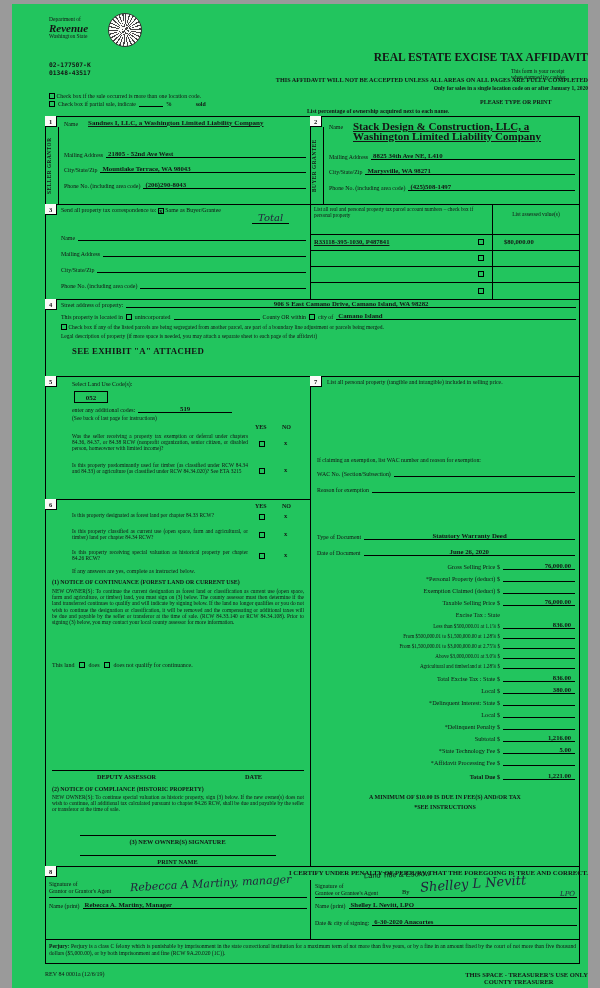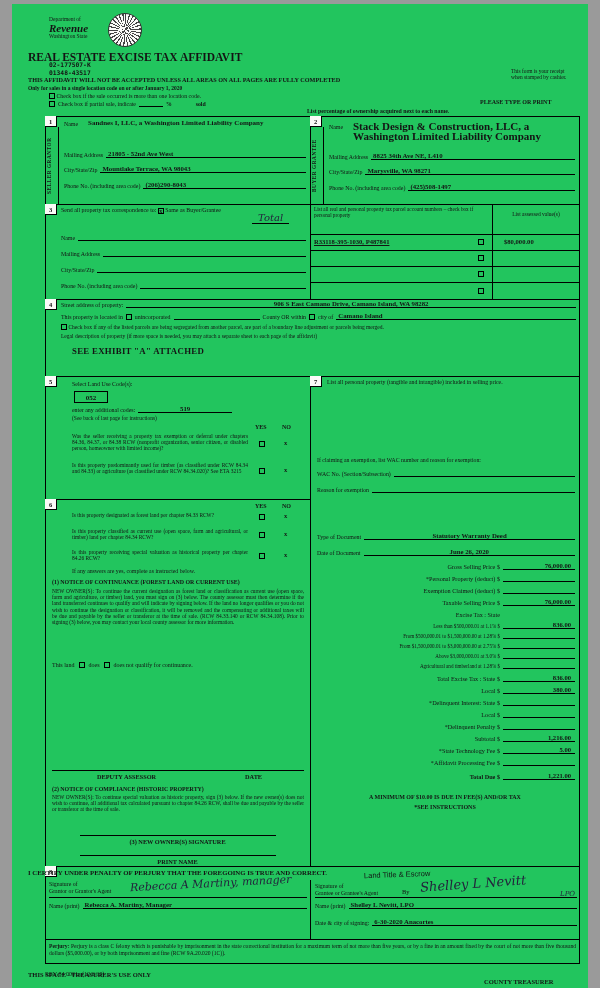--- a/index.html
+++ b/index.html
@@ -1,42 +1,42 @@
 <!DOCTYPE html>
 <html><head>
 <meta charset="utf-8">
 <style>
   *{margin:0;padding:0;box-sizing:border-box}
   html,body{background:#9a9a9a}
   .page{position:relative;width:576px;height:988px;margin:4px auto;background:#22c55e;
         font-family:"Liberation Serif",serif;color:#141414;overflow:hidden}
   .abs{position:absolute}
   .b{font-weight:bold}
-  .ctr{left:16px;right:0;text-align:left}
+  .ctr{left:16px;right:0;text-align:right}
   .hl{position:absolute;height:1px;background:#000}
   .vl{position:absolute;width:1px;background:#000}
   .border-box{position:absolute;border:1.4px solid #000}
   .numbox{position:absolute;width:12px;height:11px;border-right:1px solid #000;border-bottom:1px solid #000;
           font-size:6.5px;font-weight:bold;text-align:center;line-height:11px;background:#fbfbf8}
   .vert{position:absolute;writing-mode:vertical-rl;transform:rotate(180deg);
         font-size:5.2px;letter-spacing:.6px;text-align:center;font-weight:bold}
   .cb{display:inline-block;width:6px;height:6px;border:1px solid #000;vertical-align:-1px;
       font-size:6px;line-height:5px;text-align:center;font-weight:bold;flex:none}
   .frow{position:absolute;display:flex;align-items:flex-end;gap:3px}
   .flbl{font-size:5.9px;white-space:nowrap}
   .fval{flex:1;border-bottom:1px solid #000;font-weight:bold;font-size:6.8px;padding:0 2px;min-height:8px;white-space:nowrap}
   .mrow{position:absolute;display:flex;align-items:flex-end;left:305px;width:258px}
   .mlbl{flex:1;text-align:right;font-size:6.2px;padding-right:3px;white-space:nowrap}
   .mval{width:72px;border-bottom:1px solid #000;text-align:right;font-weight:bold;font-size:6.6px;padding-right:4px;min-height:8px}
   .sub .mlbl{font-size:5.1px}
   .tiny{font-size:5.5px;line-height:6.6px}
   .q{font-size:5.4px;line-height:6.2px;text-align:justify}
   .hand{font-family:"DejaVu Serif",serif;font-style:italic;color:#23233c}
   .stamp{font-family:"DejaVu Sans Mono",monospace;color:#2a2a2a}
-  .typed{font-weight:bold;}
+  .typed{font-weight:bold;text-decoration:underline}
 </style>
 </head>
 <body>
 
 <div class="page">
 
   <div class="abs" style="left:37px;top:13px;width:62px;line-height:1">
     <div style="font-size:5.5px">Department of</div>
     <div style="font-size:11px;font-weight:bold;font-style:italic">Revenue</div>
     <div style="font-size:5.5px">Washington State</div>

